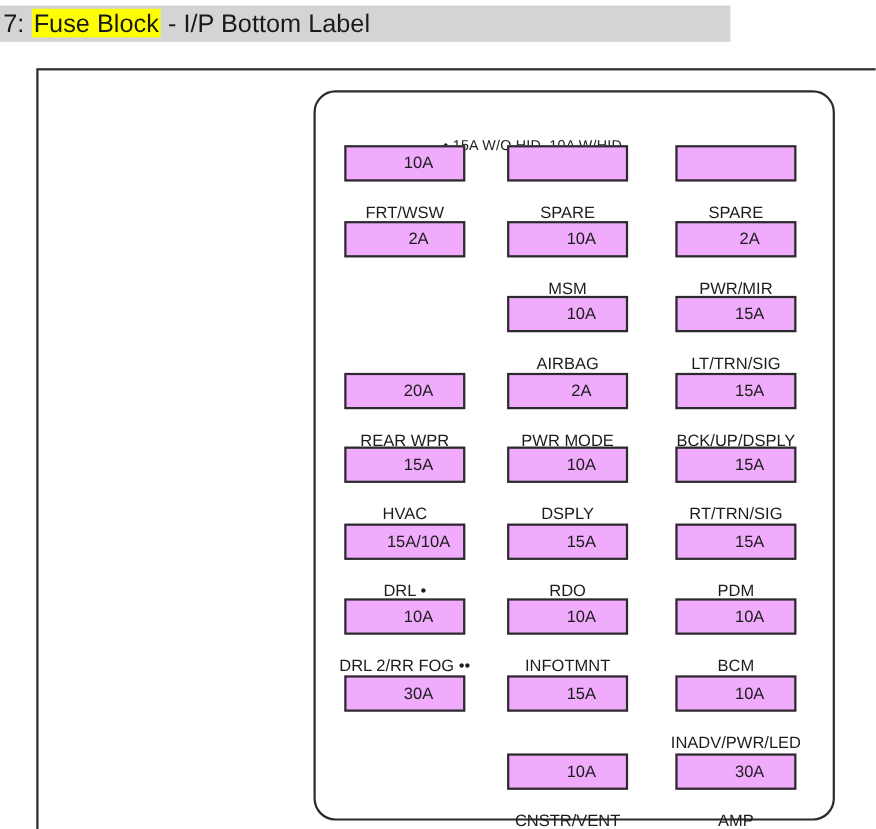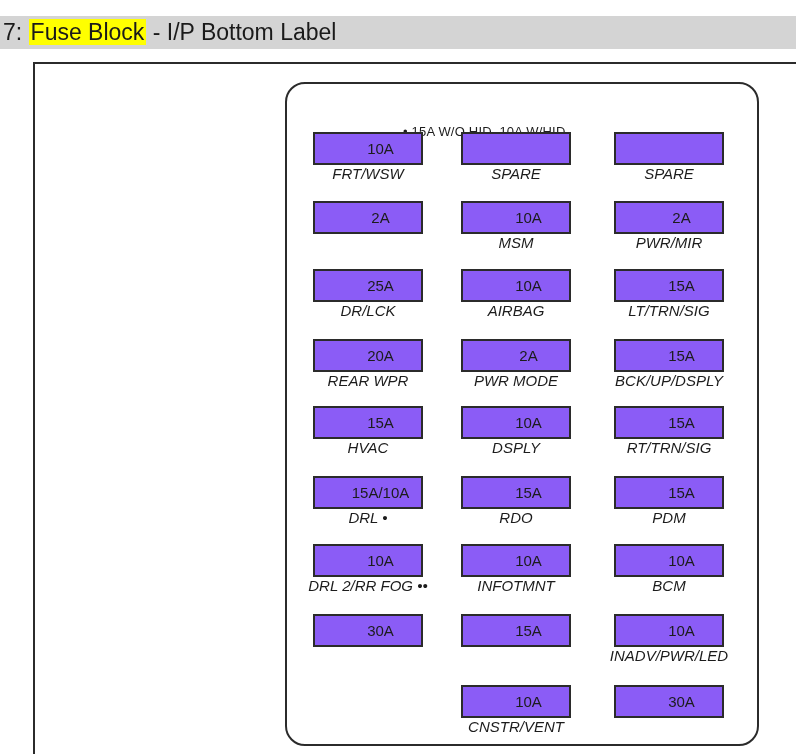--- a/index.html
+++ b/index.html
@@ -5,22 +5,22 @@
   * { margin:0; padding:0; box-sizing:border-box; }
   html,body { width:796px; height:754px; }
   body {
     position:relative;
     overflow:hidden;
     background:#ffffff;
     font-family:"Liberation Sans", sans-serif;
     color:#1c1c1c;
   }
   .header-bar {
-    position:absolute; left:0; top:16px;
-    width:796px; height:33px;
+    position:absolute; left:0; top:5px;
+    width:664px; height:33px;
     background:#d4d4d4;
     font-size:23px;
     line-height:32px;
     padding-left:3px;
     white-space:pre;
     color:#1a1a1a;
   }
   .hl {
     background:#ffff00;
     padding:0 2px;
@@ -48,32 +48,31 @@
   .fuse-grid { position:absolute; left:0; top:0; width:100%; height:100%; }
   .fuse-cell {
     position:absolute;
     width:150px;
     text-align:center;
   }
   .fuse-box {
     width:110px; height:33px;
     margin:0 auto;
     border:2px solid #2b2b2b;
-    background:#8b5cf6;
+    background:#f0abfc;
     font-size:15px;
     line-height:29px;
     text-align:center;
     padding-left:25px;
   }
   .fuse-label {
-    margin-top:0;
+    margin-top:20px;
     font-size:15px;
     line-height:17px;
     white-space:nowrap;
-    font-style:italic;
   }
 </style>
 </head>
 <body>
 
 <div class="header-bar"><span>7: </span><span class="hl">Fuse Block</span><span> - I/P Bottom Label</span></div>
 
 <div class="outer-frame"></div>
 
 <div class="fuse-panel">
@@ -96,24 +95,20 @@
       <div class="fuse-cell" style="left: 6px; top: 117px;">
         <div class="fuse-box">2A</div>
       </div>
       <div class="fuse-cell" style="left: 154px; top: 117px;">
         <div class="fuse-box">10A</div>
         <div class="fuse-label">MSM</div>
       </div>
       <div class="fuse-cell" style="left: 307px; top: 117px;">
         <div class="fuse-box">2A</div>
         <div class="fuse-label">PWR/MIR</div>
-      </div>
-      <div class="fuse-cell" style="left: 6px; top: 185px;">
-        <div class="fuse-box">25A</div>
-        <div class="fuse-label">DR/LCK</div>
       </div>
       <div class="fuse-cell" style="left: 154px; top: 185px;">
         <div class="fuse-box">10A</div>
         <div class="fuse-label">AIRBAG</div>
       </div>
       <div class="fuse-cell" style="left: 307px; top: 185px;">
         <div class="fuse-box">15A</div>
         <div class="fuse-label">LT/TRN/SIG</div>
       </div>
       <div class="fuse-cell" style="left: 6px; top: 255px;">
@@ -173,15 +168,16 @@
       <div class="fuse-cell" style="left: 307px; top: 530px;">
         <div class="fuse-box">10A</div>
         <div class="fuse-label">INADV/PWR/LED</div>
       </div>
       <div class="fuse-cell" style="left: 154px; top: 601px;">
         <div class="fuse-box">10A</div>
         <div class="fuse-label">CNSTR/VENT</div>
       </div>
       <div class="fuse-cell" style="left: 307px; top: 601px;">
         <div class="fuse-box">30A</div>
+        <div class="fuse-label">AMP</div>
       </div>
     </div>
 </div>
 
 </body></html>

